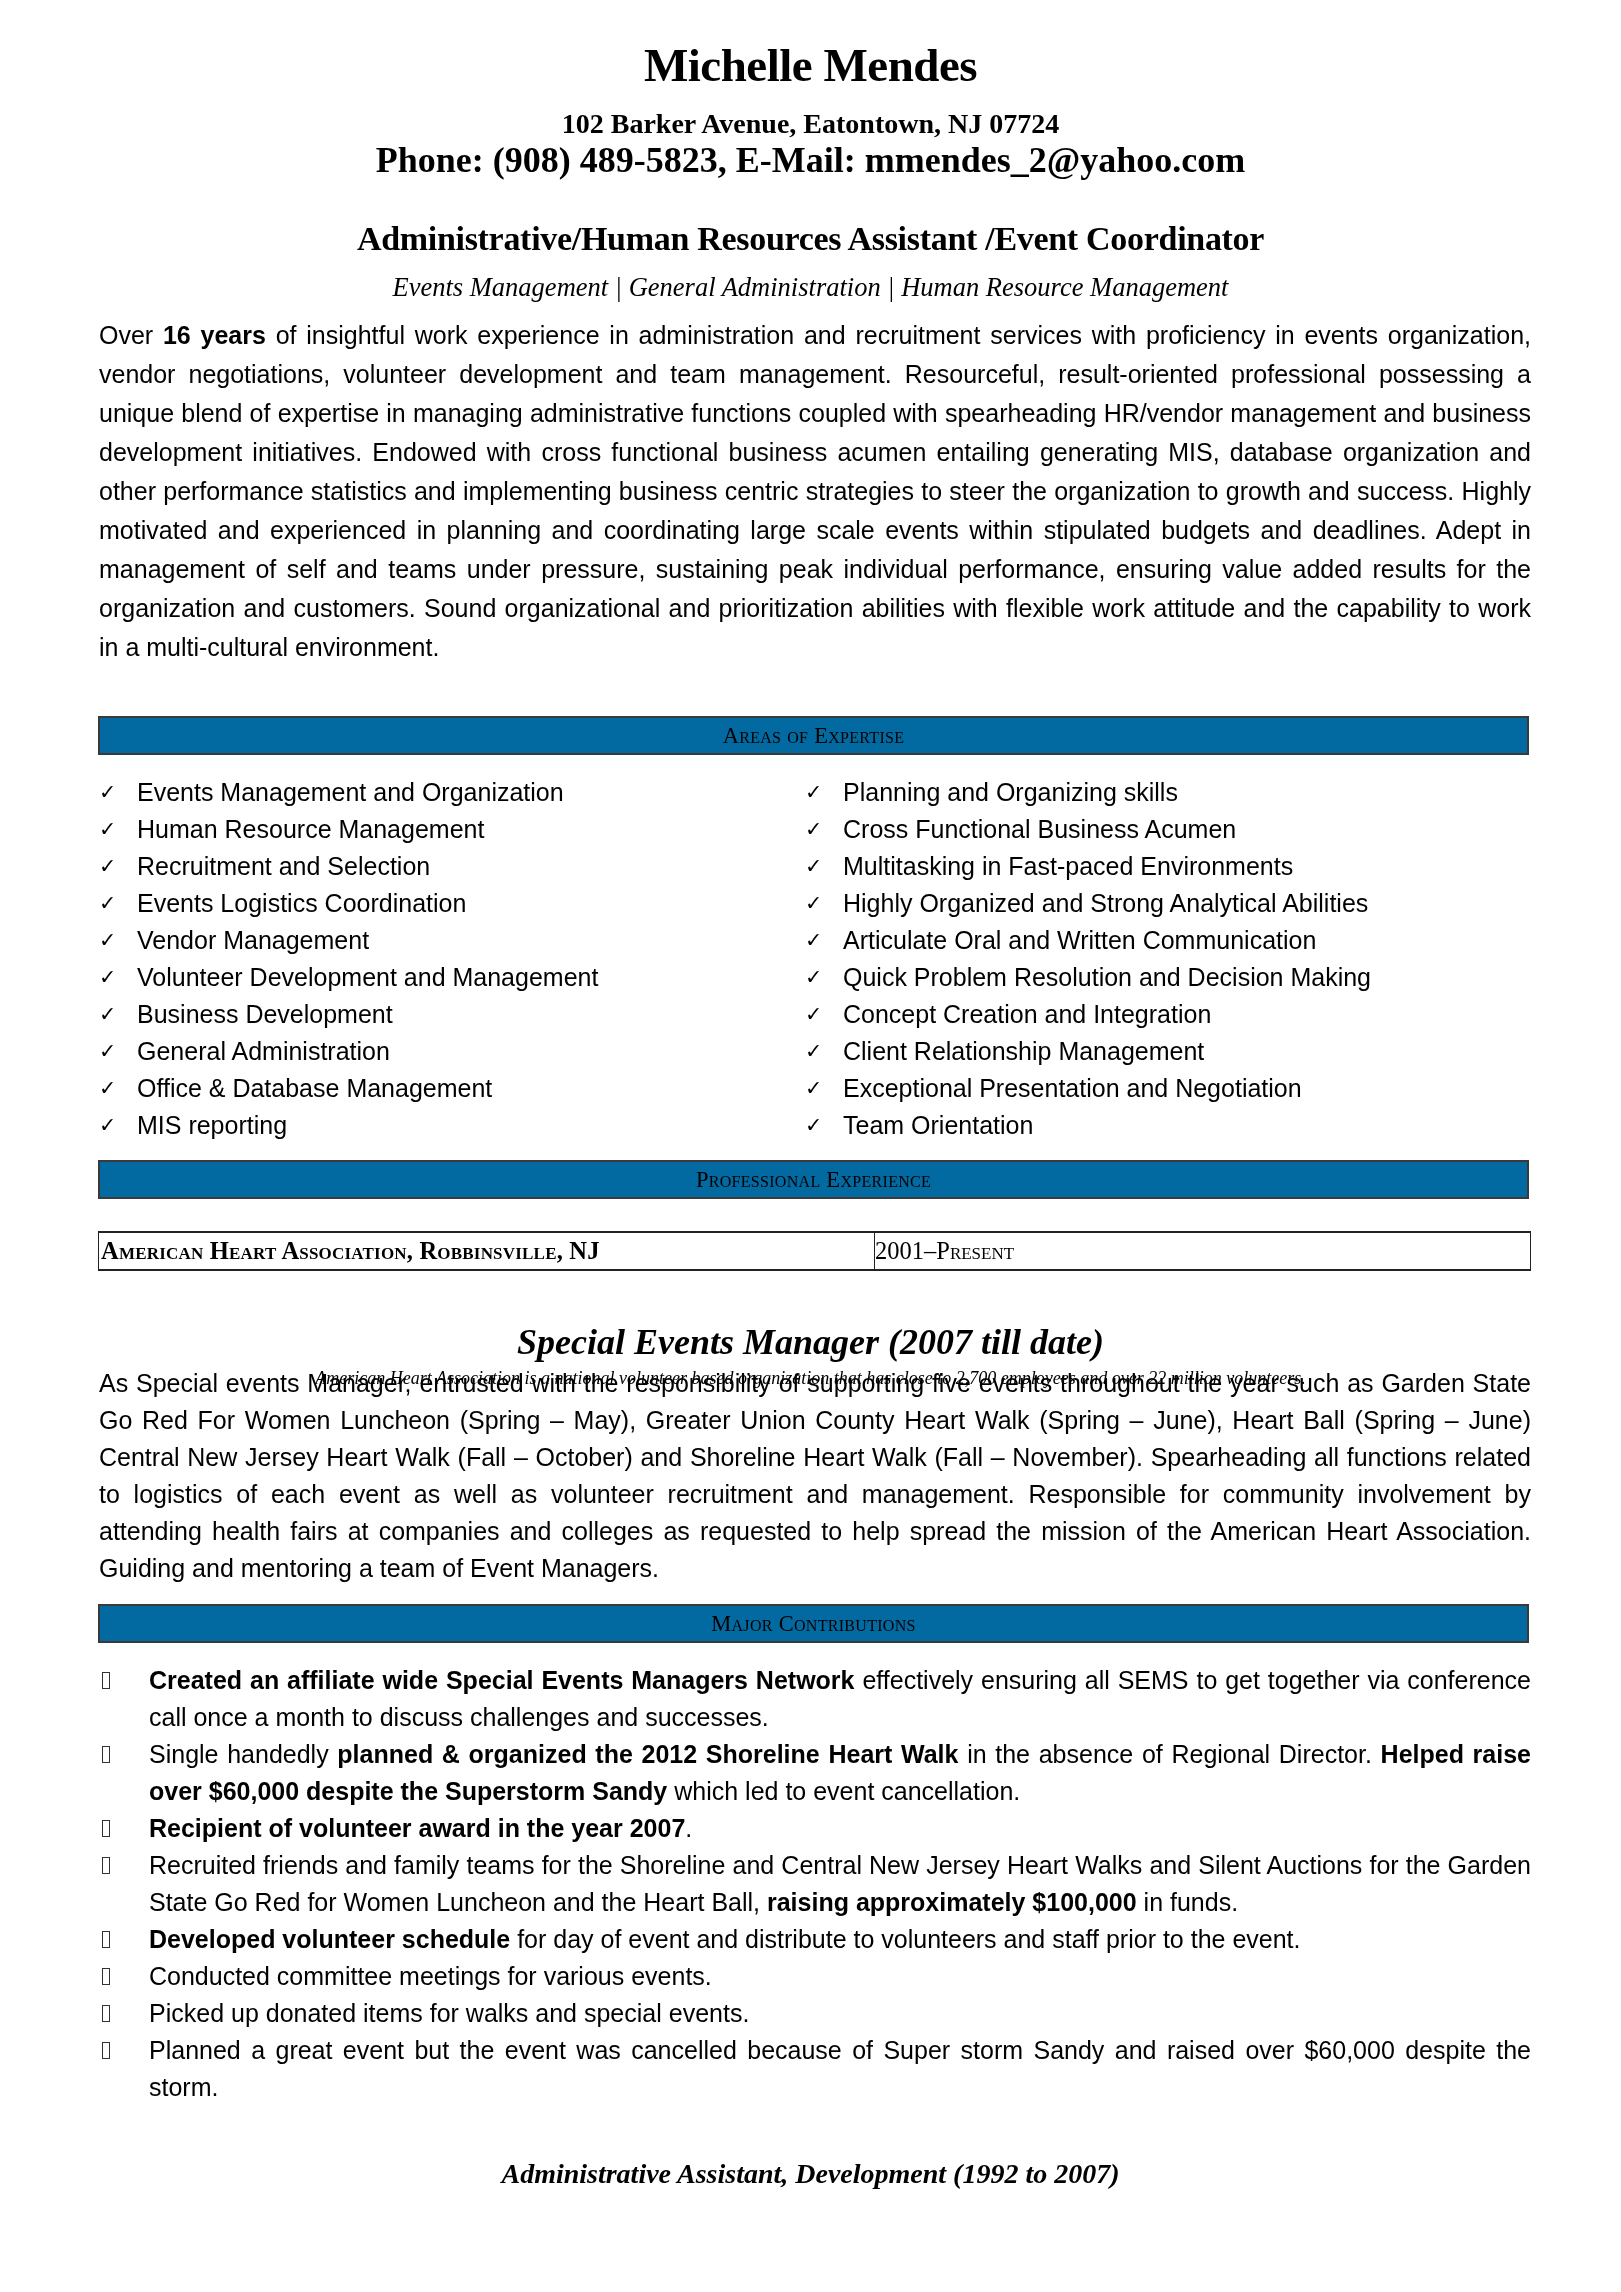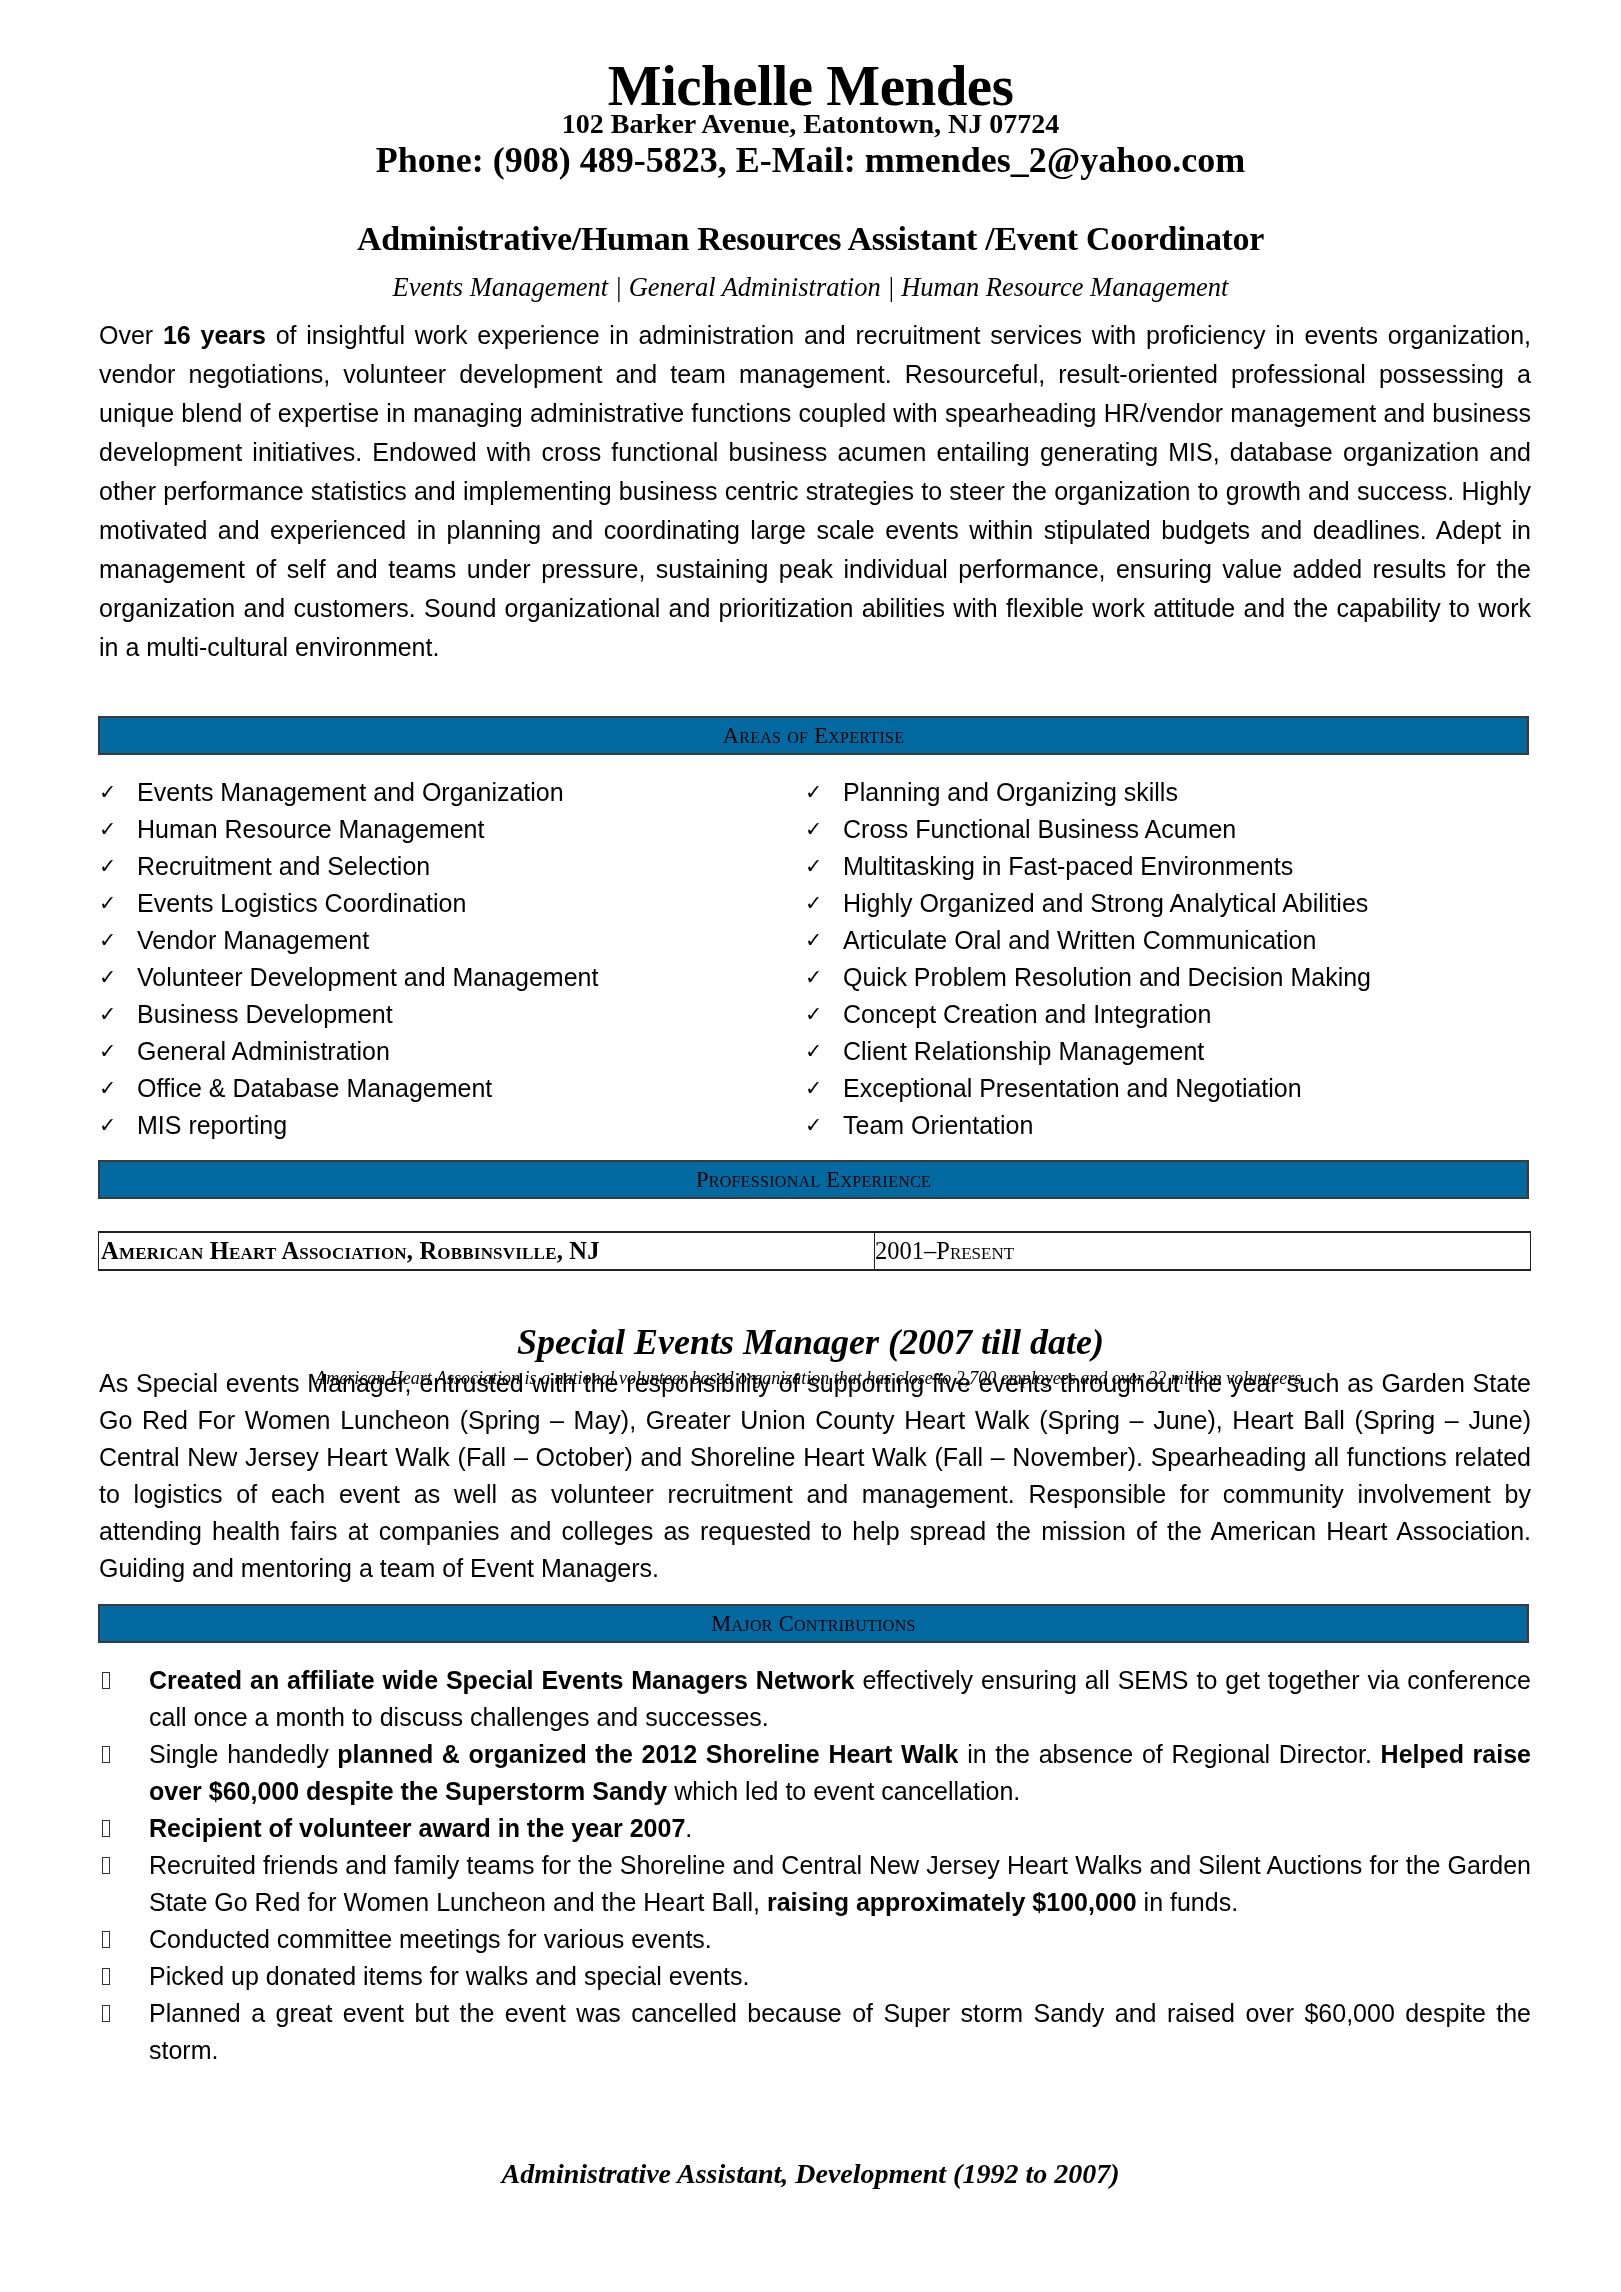--- a/index.html
+++ b/index.html
@@ -2,21 +2,21 @@
 <html><head>
   <meta charset="utf-8">
   <style>
     html, body { margin: 0; padding: 0; background: #ffffff; }
     body { width: 1621px; height: 2293px; position: relative; overflow: hidden; color: #000; }
     .serif { font-family: "Liberation Serif", "DejaVu Serif", serif; }
     .sans { font-family: "Liberation Sans", "DejaVu Sans", sans-serif; }
 
     .center { position: absolute; left: 0; width: 1621px; text-align: center; }
 
-    #name { top: 52px; font-size: 57px; font-weight: bold; line-height: 67px; letter-spacing: -0.5px; }
+    #name { top: 32px; font-size: 47px; font-weight: bold; line-height: 67px; letter-spacing: -0.5px; }
     #address { top: 106px; font-size: 28px; font-weight: bold; line-height: 35px; }
     #contact { top: 143px; font-size: 36px; font-weight: bold; line-height: 35px; }
     #headline { top: 218px; font-size: 34px; font-weight: bold; line-height: 41px; letter-spacing: -0.3px; }
     #tagline { top: 271px; font-size: 26.5px; font-style: italic; line-height: 33px; }
 
     .para {
       position: absolute; left: 99px; width: 1432px;
       font-size: 25px; line-height: 39px; text-align: justify;
       text-align-last: left;
     }
@@ -107,20 +107,21 @@
 <div class="center serif" id="role-title">Special Events Manager (2007 till date)</div>
 <div class="para sans" id="role-desc">As Special events Manager, entrusted with the responsibility of supporting five events throughout the year such as Garden State Go Red For Women Luncheon (Spring – May), Greater Union County Heart Walk (Spring – June), Heart Ball (Spring – June) Central New Jersey Heart Walk (Fall – October) and Shoreline Heart Walk (Fall – November). Spearheading all functions related to logistics of each event as well as volunteer recruitment and management. Responsible for community involvement by attending health fairs at companies and colleges as requested to help spread the mission of the American Heart Association. Guiding and mentoring a team of Event Managers.</div>
 
 <div class="sec-head serif" id="contrib-head">Major Contributions</div>
 
 <ul id="contrib-list" class="sans">
     <li><span class="box"></span><b>Created an affiliate wide Special Events Managers Network</b><span> effectively ensuring all SEMS to get together via conference call once a month to discuss challenges and successes.</span></li>
     <li><span class="box"></span><span>Single handedly </span><b>planned &amp; organized the 2012 Shoreline Heart Walk</b><span> in the absence of Regional Director. </span><b>Helped raise over $60,000 despite the Superstorm Sandy</b><span> which led to event cancellation.</span></li>
     <li><span class="box"></span><b>Recipient of volunteer award in the year 2007</b><span>.</span></li>
     <li><span class="box"></span><span>Recruited friends and family teams for the Shoreline and Central New Jersey Heart Walks and Silent Auctions for the Garden State Go Red for Women Luncheon and the Heart Ball, </span><b>raising approximately $100,000</b><span> in funds.</span></li>
+    <li><span class="box"></span><b>Developed volunteer schedule</b><span> for day of event and distribute to volunteers and staff prior to the event.</span></li>
     <li><span class="box"></span><span>Conducted committee meetings for various events.</span></li>
     <li><span class="box"></span><span>Picked up donated items for walks and special events.</span></li>
     <li><span class="box"></span></li>
     <li><span class="box"></span><span>Planned a great event but the event was cancelled because of Super storm Sandy and raised over $60,000 despite the storm.</span></li>
   </ul>
 
 <div class="center serif" id="next-role">Administrative Assistant, Development (1992 to 2007)</div>
 
 
 </body></html>

